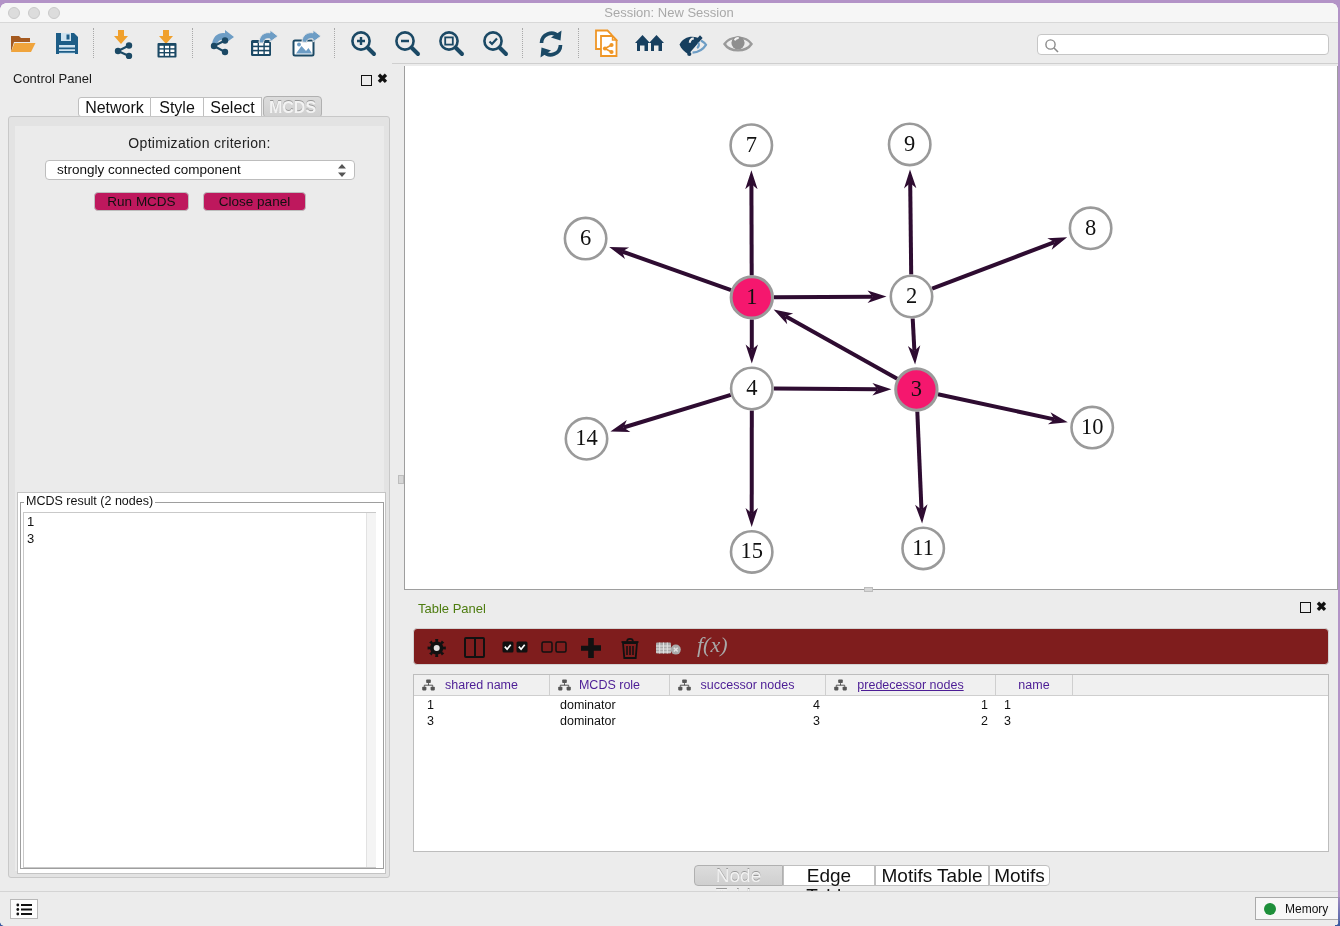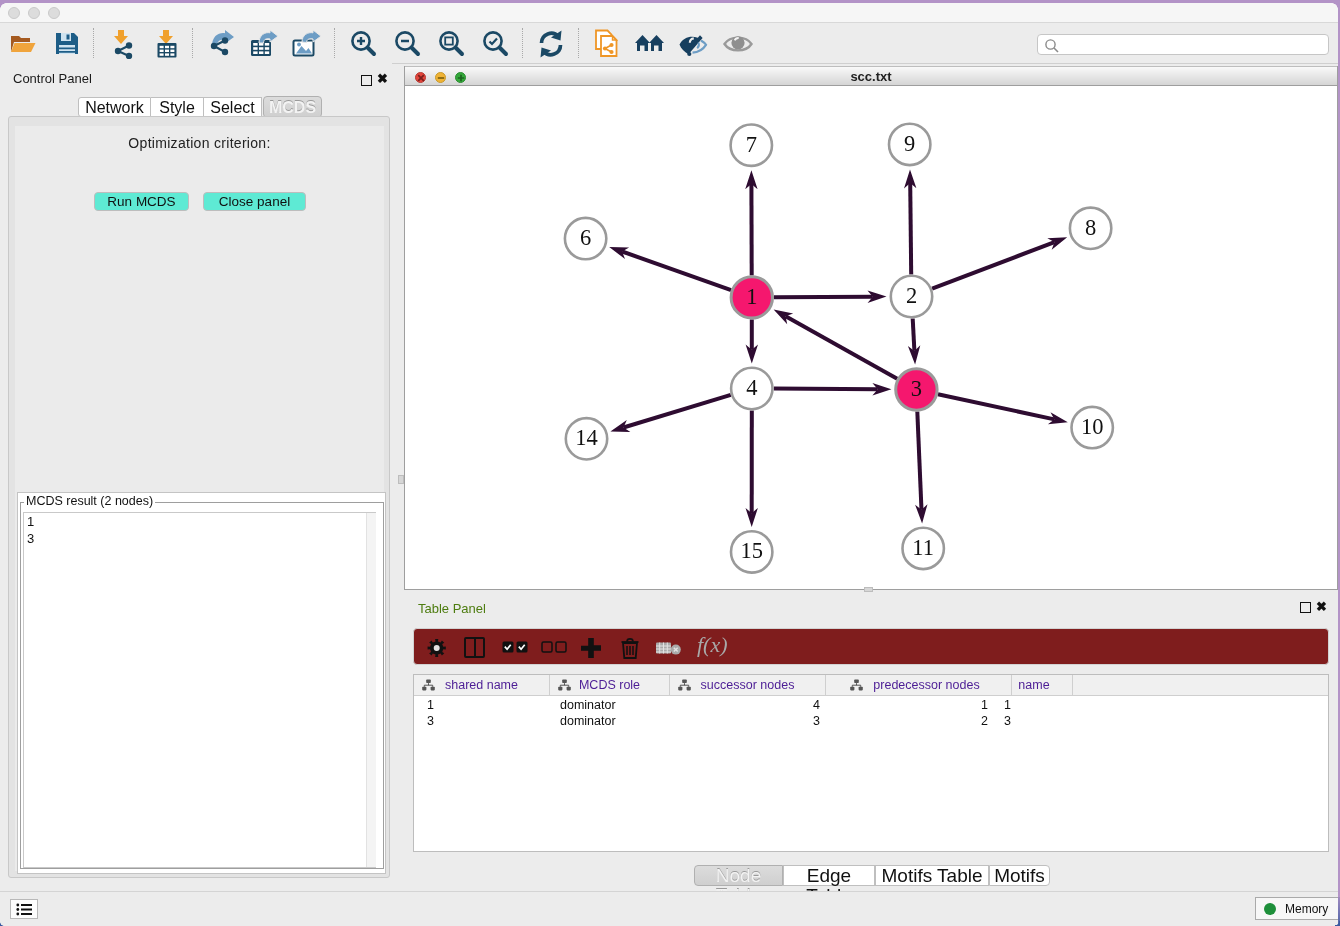--- a/index.html
+++ b/index.html
@@ -21,21 +21,21 @@
   #cpanel-hdr { position:absolute; left:13px; top:8px; font-size:13px; color:#1a1a1a; }
   .wsq { position:absolute; width:11px; height:11px; border:1.5px solid #111; background:transparent; }
   .wx  { position:absolute; font-size:13px; font-weight:bold; color:#111; }
   .tabrow { position:absolute; font-size:16px; color:#111; }
   .tab { position:absolute; top:0; height:20px; background:#ffffff; border:1px solid #bfbfbf; text-align:center; line-height:19px; }
   .tab.tabsel, .btab.tabsel { background:linear-gradient(#dcdcdc,#cfcfcf); color:#f3f3f3; text-shadow:0 -1px 0 #9a9a9a; border:1px solid #b0b0b0; border-radius:4px; }
   #mcds-pane { position:absolute; left:8px; top:53px; width:382px; height:762px; background:#e3e3e3; border:1px solid #c8c8c8; border-radius:3px; }
   #mcds-inner { position:absolute; left:6px; top:9px; width:369px; height:745px; background:#ebebeb; }
   #optlabel { position:absolute; left:0; top:9px; width:100%; text-align:center; font-size:14px; color:#222; letter-spacing:0.3px; }
   #combo { position:absolute; left:30px; top:34px; width:310px; height:20px; background:#fff; border:1px solid #bdbdbd; border-radius:4px; font-size:13.5px; color:#111; line-height:18px; padding-left:11px; }
-  .btn { position:absolute; height:19px; background:#5eead4; border:1px solid #bdbdbd; border-radius:4px; font-size:13.5px; color:#111; text-align:center; line-height:17px; }
+  .btn { position:absolute; height:19px; background:#be185d; border:1px solid #bdbdbd; border-radius:4px; font-size:13.5px; color:#111; text-align:center; line-height:17px; }
   #resultwrap { position:absolute; left:8px; top:375px; width:369px; height:382px; background:#fff; border:1px solid #c4c4c4; }
   #fieldset { position:absolute; left:2px; top:9px; width:364px; height:367px; border:1px solid #9e9e9e; }
   #fieldlegend { position:absolute; left:6px; top:1px; background:#fff; padding:0 2px; font-size:12.5px; color:#111; }
   #resulttext { position:absolute; left:5px; top:19px; width:353px; height:356px; border:1px solid #c9c9c9; background:#fff; font-size:13px; color:#111; line-height:16.5px; padding:1px 0 0 3px; }
   #resultscroll { position:absolute; left:348px; top:20px; width:10px; height:354px; background:#f4f4f4; border-left:1px solid #e2e2e2; }
   
   #netframe { position:absolute; left:404px; top:64px; width:934px; height:524px; background:#ffffff; border:1px solid #9e9e9e; border-top:none; }
   #nettitle { position:absolute; left:0; top:0; width:100%; height:20px; background:linear-gradient(#f9f9f9,#d5d5d5); border-top:1px solid #bdbdbd; border-bottom:1px solid #9e9e9e; }
   #nettitle .cap { position:absolute; top:2px; width:100%; text-align:center; font-size:13px; font-weight:bold; color:#222; }
   .lt { position:absolute; top:4.5px; width:11px; height:11px; border-radius:50%; }
@@ -54,20 +54,21 @@
   #listbtn { position:absolute; left:10px; top:7px; width:28px; height:20px; background:#fdfdfd; border:1px solid #b9b9b9; }
   #membtn { position:absolute; left:1255px; top:5px; width:93px; height:23px; background:#f7f7f7; border:1px solid #aaaaaa; font-size:12px; color:#111; }
 </style>
 </head>
 <body>
 <div id="win">
   <div id="titlebar">
     <div class="tl" style="left:8px"></div>
     <div class="tl" style="left:28px"></div>
     <div class="tl" style="left:48px"></div>
+    <div id="wtitle">Session: New Session</div>
   </div>
   <div id="toolbar">
 
     <svg class="tbi" style="left:8px" width="29" height="29" viewBox="0 0 29 29">
       <path d="M3 7 h8 l2 2 h9 v4 h-19 z" fill="#a55a20"></path>
       <path d="M3 23 L3 9 h8 l2 2 h9 l0 2 h-16 z" fill="#a55a20"></path>
       <path d="M6.5 14 h21 l-4.5 9 h-20 z" fill="#f0a43c"></path>
     </svg>
 
     <svg class="tbi" style="left:53px" width="28" height="29" viewBox="0 0 28 29">
@@ -212,47 +213,37 @@
     <div class="wx" style="left:377px; top:8px;">✖</div>
     <div class="tabrow" style="left:0;top:34px;width:392px;height:21px;">
       <div class="tab" style="left:78px; width:73px; border-radius:3px 0 0 3px;">Network</div>
       <div class="tab" style="left:151px; width:53px; border-left:none;">Style</div>
       <div class="tab" style="left:204px; width:58px; border-left:none;">Select</div>
       <div class="tab tabsel" style="left:263px; width:59px; top:-1px; height:22px; line-height:21px;font-weight:bold;">MCDS</div>
     </div>
     <div id="mcds-pane">
       <div id="mcds-inner">
         <div id="optlabel">Optimization criterion:</div>
+        <div id="combo">strongly connected component
+          <svg style="position:absolute;right:7px;top:3px" width="10" height="13" viewBox="0 0 10 13">
+            <path d="M5 0 L9 4.5 L1 4.5 Z M5 13 L9 8.5 L1 8.5 Z" fill="#555"></path>
+          </svg>
+        </div>
         <div class="btn" style="left:79px; top:66px; width:95px;">Run MCDS</div>
         <div class="btn" style="left:188px; top:66px; width:103px;">Close panel</div>
       </div>
       <div id="resultwrap">
         <div id="fieldset"></div>
         <div id="fieldlegend">MCDS result (2 nodes)</div>
         <div id="resulttext">1<br>3</div>
         <div id="resultscroll"></div>
       </div>
     </div>
   </div>
   <div id="netframe">
-    <div id="nettitle">
-      <div class="lt" style="left:9.5px; background:#e3453c; border:1px solid #b93c34;"></div>
-      <div class="lt" style="left:29.5px; background:#f0b335; border:1px solid #c99a2a;"></div>
-      <div class="lt" style="left:49.5px; background:#34a83a; border:1px solid #2a8c30;"></div>
-      <svg style="position:absolute;left:11.5px;top:6.5px" width="8" height="8" viewBox="0 0 8 8">
-          <path d="M1.2 1.2 L6.8 6.8 M6.8 1.2 L1.2 6.8" stroke="#7c201c" stroke-width="1.7"></path>
-        </svg>
-      <svg style="position:absolute;left:31.5px;top:6.5px" width="8" height="8" viewBox="0 0 8 8">
-          <path d="M0.8 4 H7.2" stroke="#8f6d14" stroke-width="1.8"></path>
-        </svg>
-      <svg style="position:absolute;left:51.5px;top:6.5px" width="8" height="8" viewBox="0 0 8 8">
-          <path d="M4 0.8 V7.2 M0.8 4 H7.2" stroke="#1d6420" stroke-width="1.7"></path>
-        </svg>
-      <div class="cap">scc.txt</div>
-    </div>
     <svg id="graph" style="position:absolute;left:0;top:20px" width="934" height="504" viewBox="0 0 934 504">
 <g stroke="#2E0C31" stroke-width="4" fill="none">
   <line x1="346.7" y1="189.4" x2="346.4" y2="97.9"></line>
   <line x1="326.1" y1="204.1" x2="217.1" y2="165.5"></line>
   <line x1="368.8" y1="211.3" x2="467.8" y2="210.7"></line>
   <line x1="346.8" y1="233.4" x2="346.8" y2="263.8"></line>
   <line x1="506.2" y1="188.5" x2="505.2" y2="97.1"></line>
   <line x1="527.1" y1="202.7" x2="649.5" y2="156.1"></line>
   <line x1="507.7" y1="232.5" x2="509.4" y2="264.9"></line>
   <line x1="492.2" y1="292.8" x2="380.6" y2="230.3"></line>
@@ -363,21 +354,21 @@
               <rect x="0.2" y="7.8" width="4.2" height="3.6" rx="0.8" fill="#555"></rect>
               <rect x="8.6" y="7.8" width="4.2" height="3.6" rx="0.8" fill="#555"></rect>
               <path d="M6.5 4.2 v2 M2.3 7.8 v-1.6 h8.4 v1.6" stroke="#555" fill="none"></path>
             </svg>MCDS role</div>
         <div class="thcell" style="left:256px; width:156px;"><svg class="hico" width="13" height="12" viewBox="0 0 13 12" style="position:absolute;left:8px;top:4px">
               <rect x="4.2" y="0.5" width="4.6" height="3.6" rx="0.8" fill="#555"></rect>
               <rect x="0.2" y="7.8" width="4.2" height="3.6" rx="0.8" fill="#555"></rect>
               <rect x="8.6" y="7.8" width="4.2" height="3.6" rx="0.8" fill="#555"></rect>
               <path d="M6.5 4.2 v2 M2.3 7.8 v-1.6 h8.4 v1.6" stroke="#555" fill="none"></path>
             </svg>successor nodes</div>
-        <div class="thcell" style="left:428px; width:170px;"><svg class="hico" width="13" height="12" viewBox="0 0 13 12" style="position:absolute;left:8px;top:4px">
+        <div class="thcell" style="left:412px; width:170px;text-decoration:underline;"><svg class="hico" width="13" height="12" viewBox="0 0 13 12" style="position:absolute;left:8px;top:4px">
               <rect x="4.2" y="0.5" width="4.6" height="3.6" rx="0.8" fill="#555"></rect>
               <rect x="0.2" y="7.8" width="4.2" height="3.6" rx="0.8" fill="#555"></rect>
               <rect x="8.6" y="7.8" width="4.2" height="3.6" rx="0.8" fill="#555"></rect>
               <path d="M6.5 4.2 v2 M2.3 7.8 v-1.6 h8.4 v1.6" stroke="#555" fill="none"></path>
             </svg>predecessor nodes</div>
         <div class="thcell" style="left:582px; width:77px;">name</div>
       </div>
       <div class="trow" style="left:0; top:22px; width:914px;">
         <div class="tc" style="left:13px;">1</div>
         <div class="tc" style="left:146px;">dominator</div>

